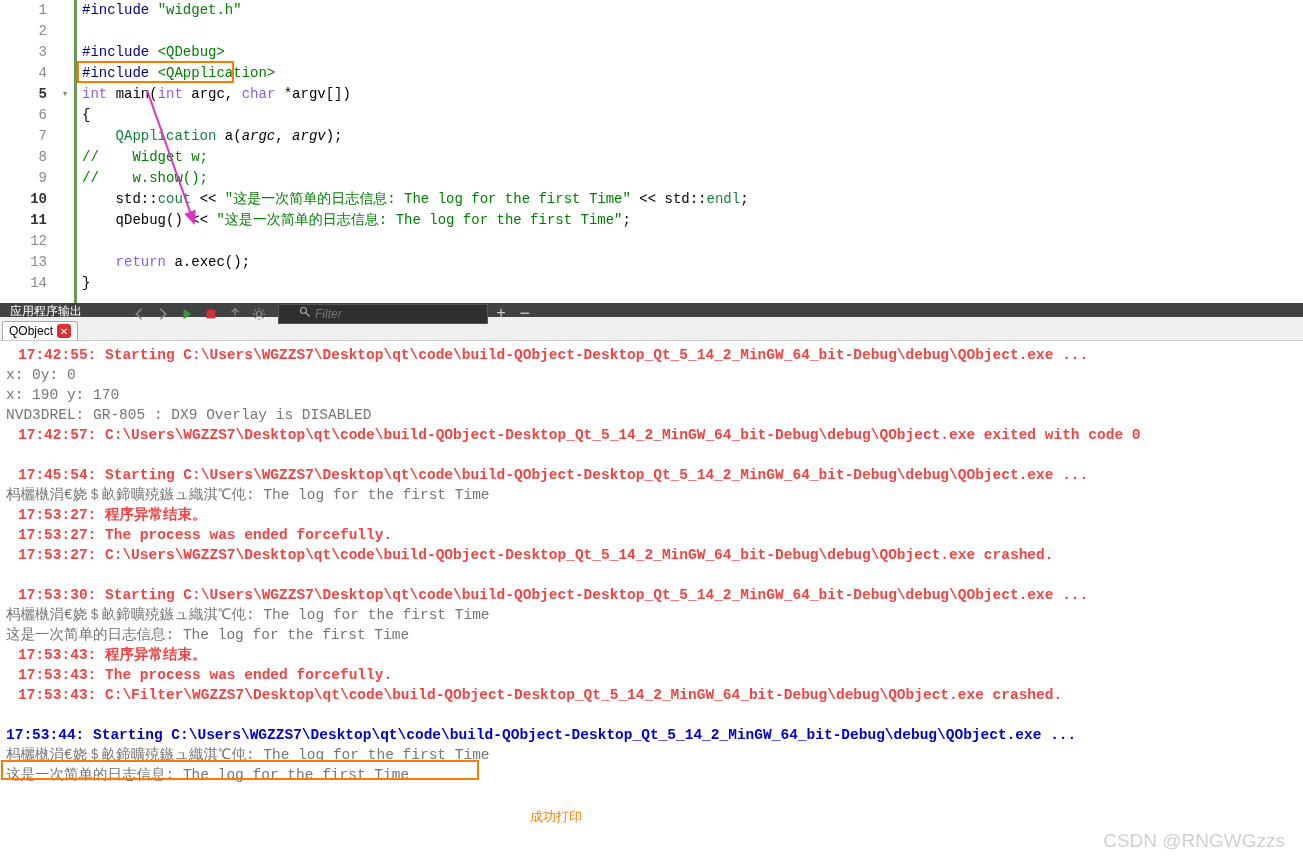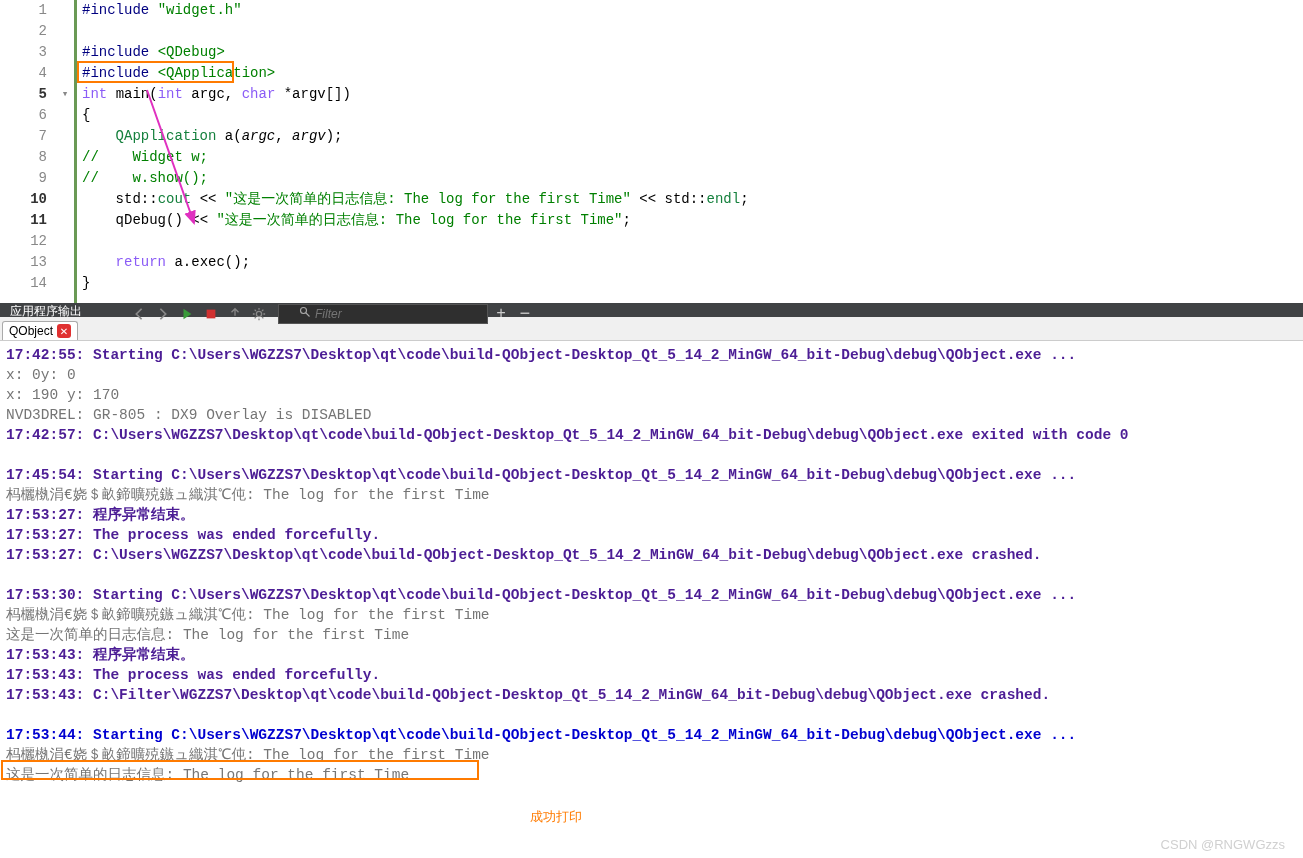--- a/index.html
+++ b/index.html
@@ -32,25 +32,25 @@
 .panel-filter { background: #2f2f2f; border: 1px solid #555; height: 20px; width: 210px; display: flex; align-items: center; padding: 0 20px; margin-left: 6px; }
 .panel-filter input { background: transparent; border: none; color: #aaa; font-size: 12px; font-style: italic; outline: none; width: 100%; font-family: sans-serif; }
 .panel-filter .search-icon { color: #aaa; margin-right: 4px; }
 
 .tab-bar { background: #f0f0f0; border-bottom: 1px solid #ccc; height: 24px; display: flex; align-items: flex-end; padding-left: 2px; }
 .tab { background: #fff; border: 1px solid #aaa; border-bottom: none; padding: 2px 6px; font-size: 12px; display: flex; align-items: center; gap: 4px; border-radius: 3px 3px 0 0; font-family: sans-serif; }
 .tab .close-x { background: #e03030; color: #fff; width: 14px; height: 14px; border-radius: 3px; display: flex; align-items: center; justify-content: center; font-size: 10px; cursor: pointer; }
 
 .output { padding: 4px 6px; font-family: Consolas, "Courier New", monospace; font-size: 14.5px; line-height: 20px; }
 .output .line { white-space: pre-wrap; }
-.output .bold { font-weight: bold; color: #4c1d95; }
+.output .bold { font-weight: bold; color: #ef4444; margin-left: 12px; }
 .output .gray { color: #757575; }
 .output .blue-bold { font-weight: bold; color: #0000d0; }
 
-.watermark { position: absolute; right: 18px; bottom: 6px; color: #d0d0d0; font-size: 13px; font-family: sans-serif; pointer-events: none; }
+.watermark { position: absolute; right: 18px; bottom: 6px; color: #d0d0d0; font-size: 19px; font-family: sans-serif; pointer-events: none; }
 .annotation { position: absolute; color: #ff7b00; font-family: "Microsoft YaHei", sans-serif; font-size: 13px; pointer-events: none; }
 </style>
 </head>
 <body>
 
 <div class="editor">
   <div class="gutter" id="gutter">
       <div class="ln">1</div>
       <div class="ln">2</div>
       <div class="ln">3</div>

